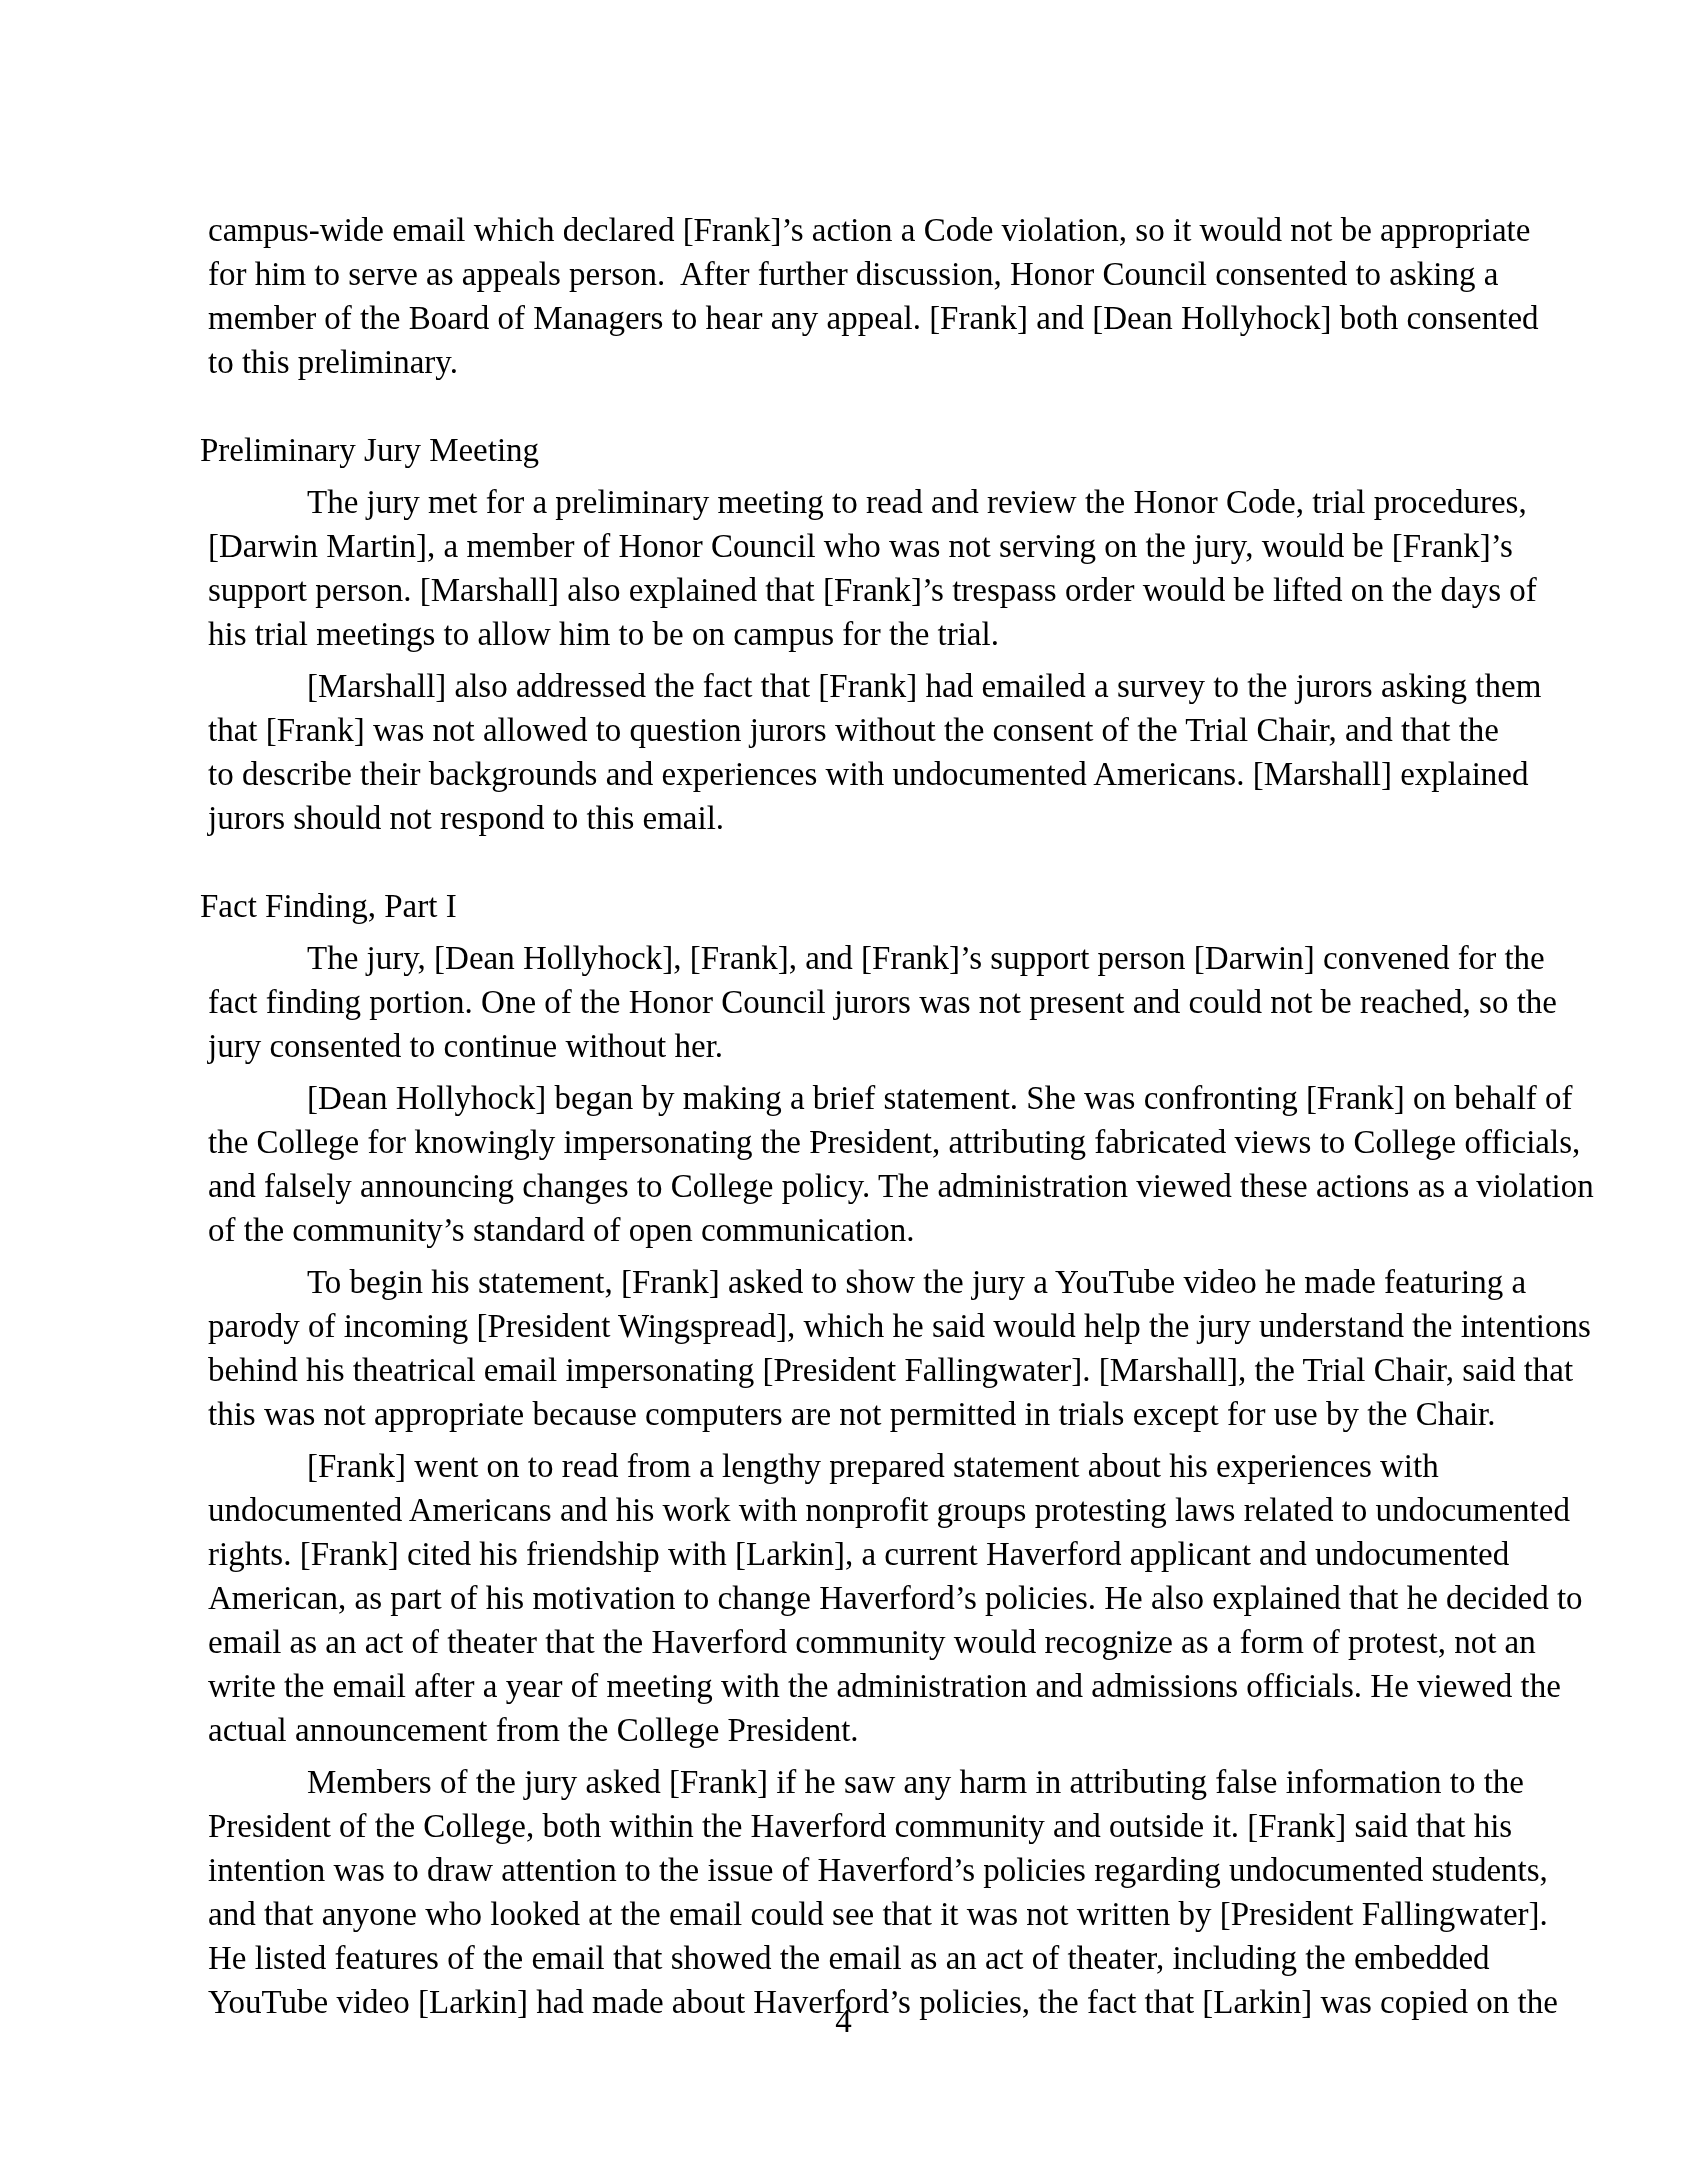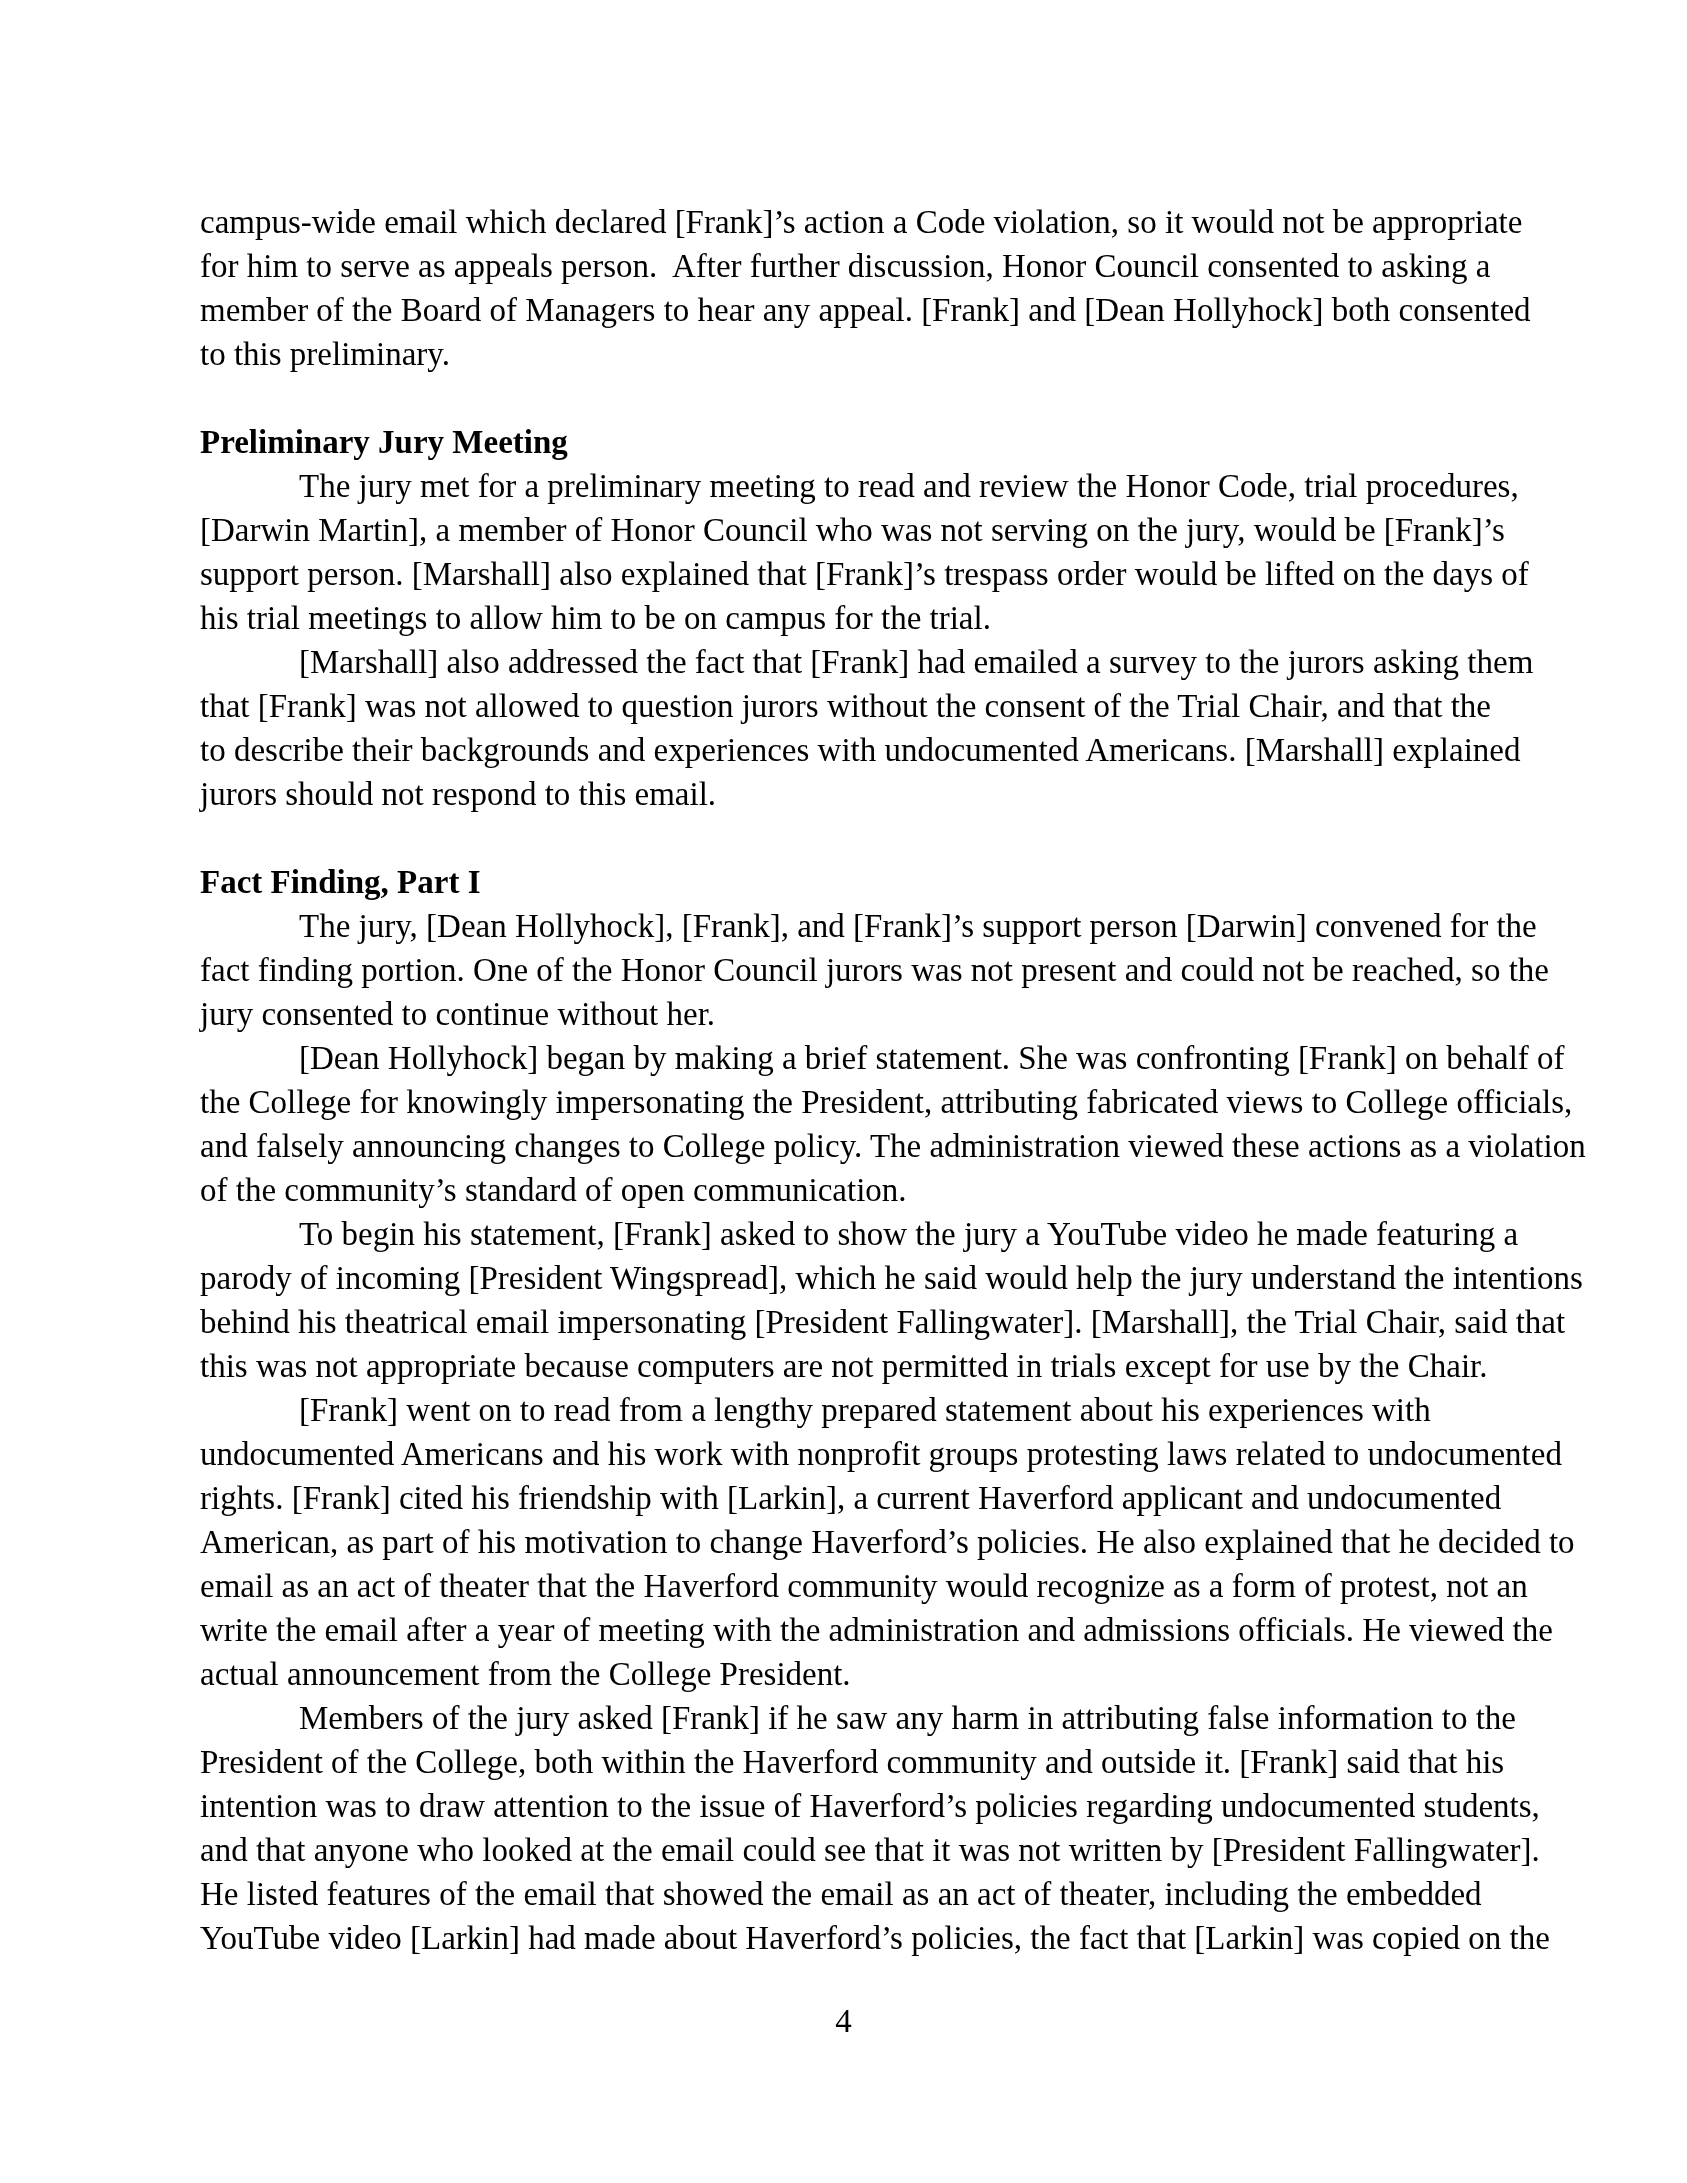--- a/index.html
+++ b/index.html
@@ -18,30 +18,30 @@
     line-height: 44px;
     overflow: hidden;
   }
   .content {
     position: absolute;
     left: 200px;
     top: 200px;
     width: 1393px;
   }
   .paragraph {
-    margin: 0;
+    margin: 8px;
   }
   .line {
     white-space: pre; 
   }
   .paragraph.indent-first .line:first-child {
     text-indent: 99px;
   }
   .heading {
-    font-weight: bold;
+    font-weight: normal;
     margin-top: 44px; 
   }
   .page-number {
     position: absolute;
     top: 1999px;
     left: 0;
     width: 100%;
     text-align: center;
   }
 </style>

